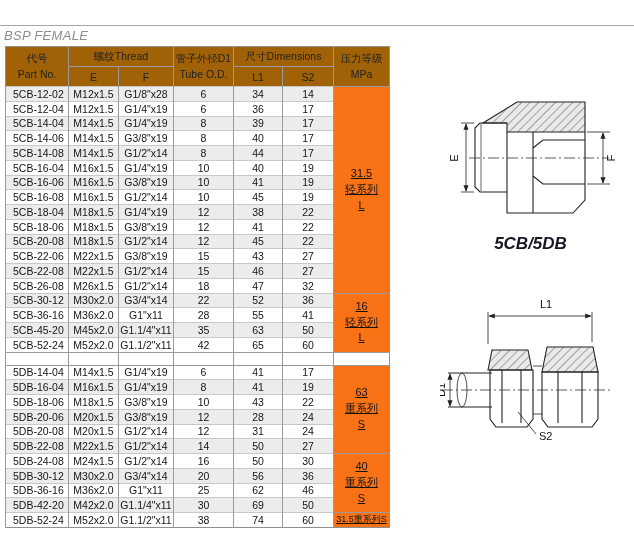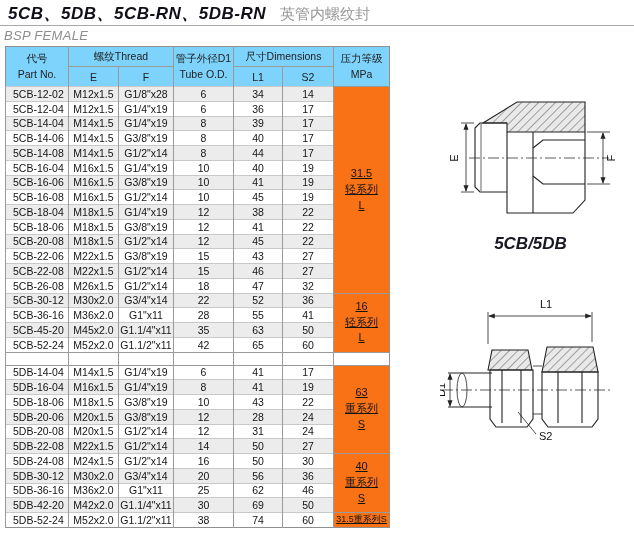--- a/index.html
+++ b/index.html
@@ -9,21 +9,21 @@
   .titlebar{position:absolute;left:8px;top:2px;white-space:nowrap;}
   .title-main{font-size:17px;font-weight:bold;font-style:italic;color:#101018;letter-spacing:.5px;}
   .title-cn{font-size:15px;color:#979797;margin-left:14px;font-style:normal;font-weight:normal;}
   .title-rule{position:absolute;left:0;top:25px;width:634px;height:0;border-top:1.5px solid #a8a8a8;}
   .bsp{position:absolute;left:4px;top:28px;font-size:13px;font-style:italic;font-weight:normal;color:#8d8d8d;letter-spacing:.3px;}
   
   table.spec{position:absolute;left:5px;top:46px;width:384px;height:482px;
              border-collapse:collapse;table-layout:fixed;font-size:10.5px;color:#141414;}
   table.spec{border:1px solid #8f8f8f;}
   table.spec th,table.spec td{padding:0;margin:0;overflow:hidden;white-space:nowrap;}
-  thead th{background:#7dd3fc;font-weight:normal;text-align:center;vertical-align:middle;
+  thead th{background:#a16207;font-weight:normal;text-align:center;vertical-align:middle;
            border-left:1px solid #9a9a9a;font-size:10.5px;color:#222;}
   thead tr{height:20px;}
   thead tr.sub th{border-top:1px solid #9a9a9a;}
   thead th .l2{display:block;line-height:1.5;}
   tbody td{text-align:center;border-left:1px solid #9a9a9a;border-top:1px solid #c9c9c9;}
   tbody td.pn{text-align:left;padding-left:7px;margin-left:22px;}
   tbody tr.shade td{background:#ececec;}
   tbody tr.shade td.press, tbody tr td.press{background:#f97316;text-decoration:underline;}
   td.press{border-top:1px solid #9a9a9a;vertical-align:middle;line-height:1.45;font-size:11px;}
   td.press.small{font-size:9px;line-height:1.1;}
@@ -33,23 +33,20 @@
   .diag{position:absolute;}
   .caption{position:absolute;font-size:17px;font-weight:bold;font-style:italic;
            color:#181824;text-align:center;white-space:nowrap;margin-top:9px;}
   svg text{font-family:"Liberation Sans",sans-serif;fill:#111;}
 </style>
 </head>
 <body>
 
 <div class="page">
 
-  <div class="titlebar">
-    <span class="title-main">5CB、5DB、5CB-RN、5DB-RN</span><span class="title-cn">英管内螺纹封</span>
-  </div>
   <div class="title-rule"></div>
   <div class="bsp">BSP FEMALE</div>
 
   <table class="spec">
     <colgroup>
       <col style="width:63px">
         <col style="width:50px">
         <col style="width:55px">
       <col style="width:60px">
         <col style="width:49px">

